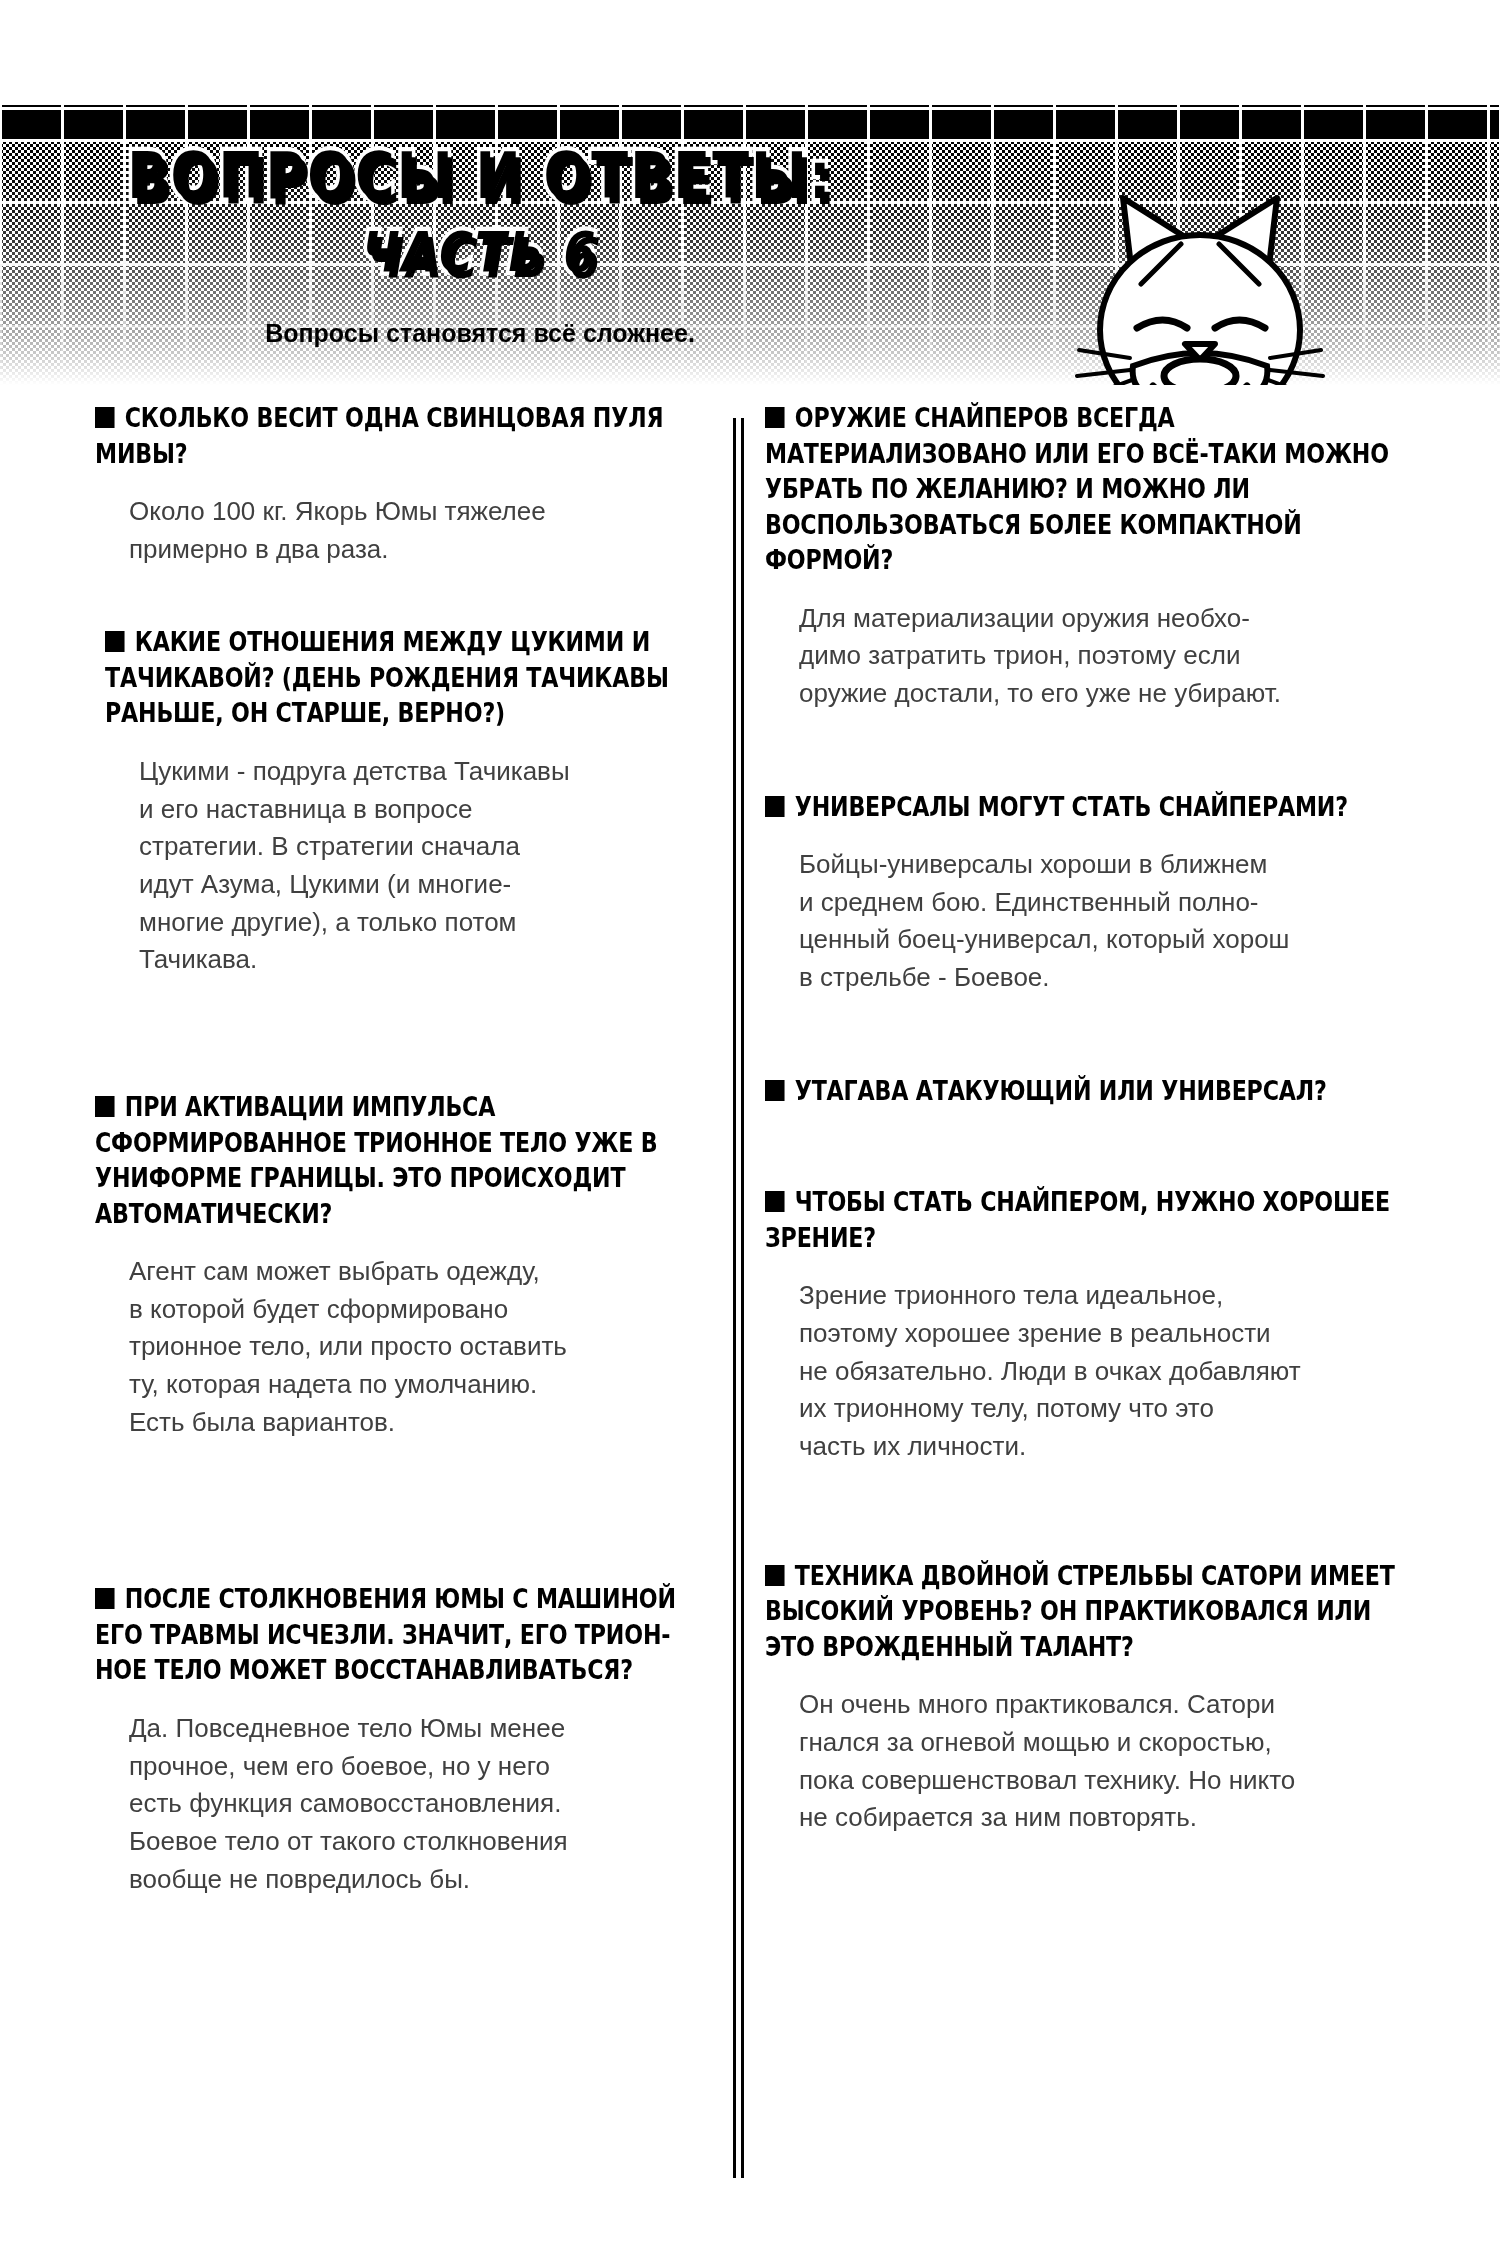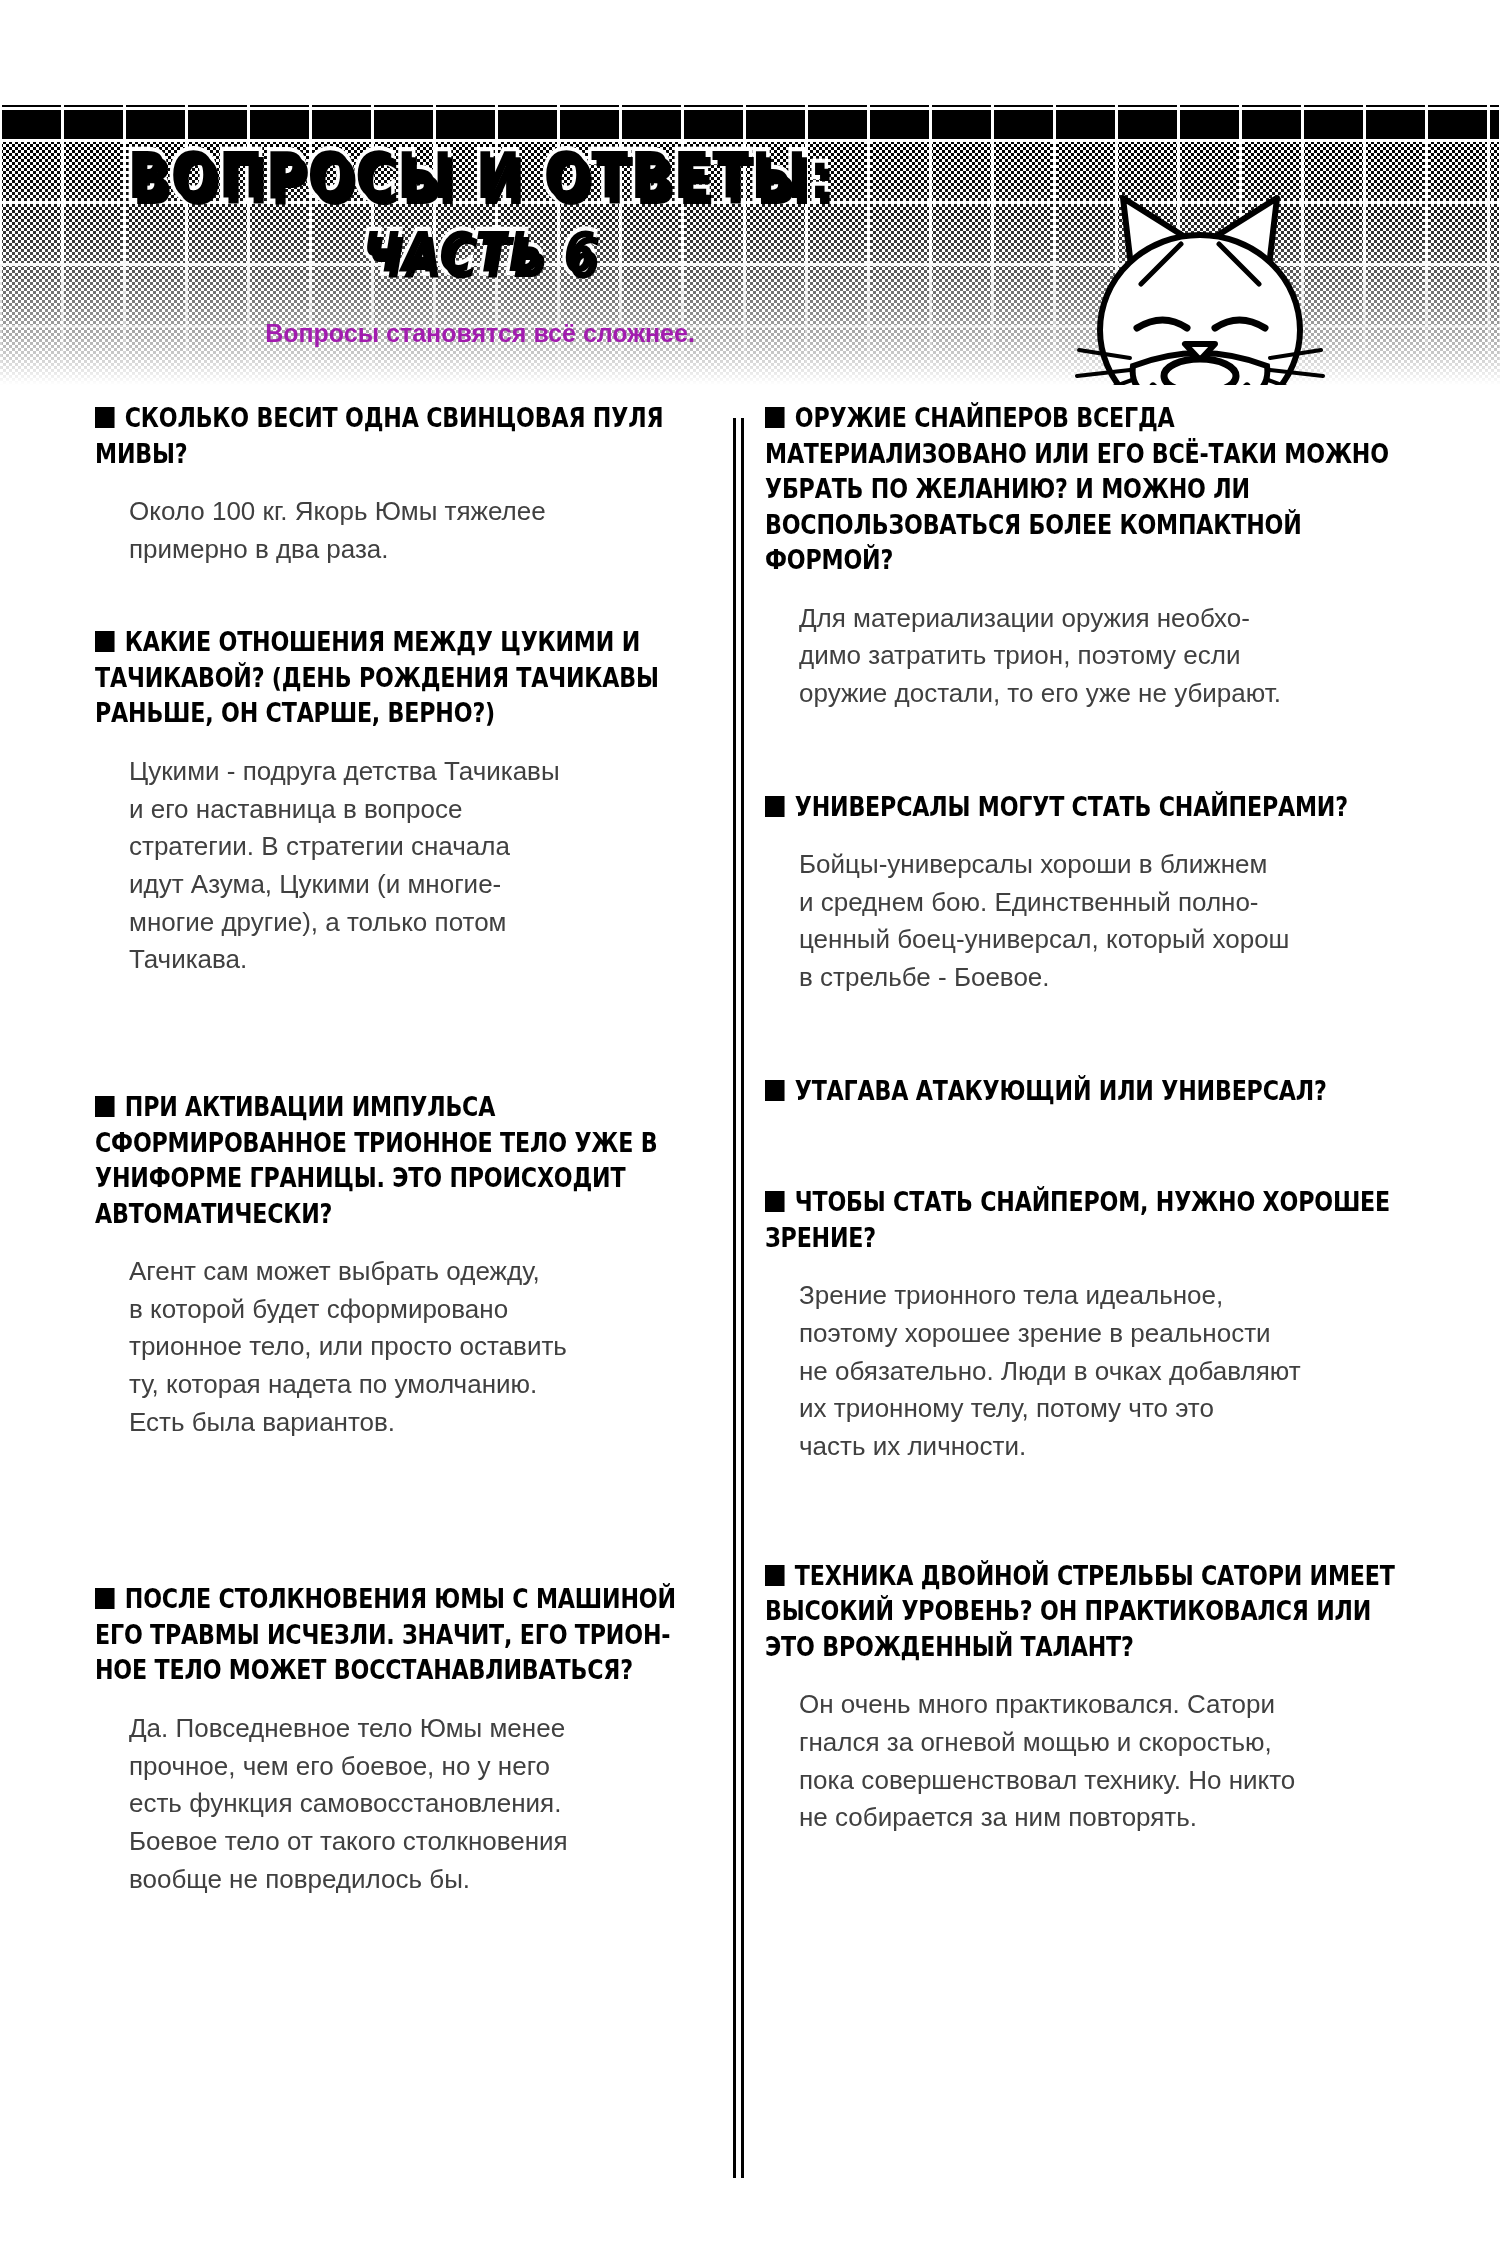--- a/index.html
+++ b/index.html
@@ -133,21 +133,21 @@
     font-style: italic;
     transform: scaleY(1.18);
     transform-origin: top center;
   }
   .title-caption {
     margin-top: 48px;
     font-family: "Liberation Sans", sans-serif;
     font-weight: bold;
     font-size: 25px;
     letter-spacing: 0px;
-    color: #a21caf;
+    color: #000000;
   }
 
   
   .mascot {
     position: absolute;
     left: 1075px;
     top: 75px;
     width: 250px;
     height: 300px;
     z-index: 6;
@@ -279,21 +279,21 @@
     <div class="divider"></div>
 
     <div class="col col-left">
 
       <div class="qa-block" style="margin-bottom:56px;">
         <div class="question"><span class="q-bullet"></span><span>СКОЛЬКО ВЕСИТ ОДНА СВИНЦОВАЯ ПУЛЯ МИВЫ?</span></div>
         <div class="answer">Около 100 кг. Якорь Юмы тяжелее
 примерно в два раза.</div>
       </div>
 
-      <div class="qa-block" style="margin-bottom:110px;">
+      <div class="qa-block" style="margin-bottom:110px;margin-left:10px;">
         <div class="question"><span class="q-bullet"></span><span>КАКИЕ ОТНОШЕНИЯ МЕЖДУ ЦУКИМИ И ТАЧИКАВОЙ? (ДЕНЬ РОЖДЕНИЯ ТАЧИКАВЫ РАНЬШЕ, ОН СТАРШЕ, ВЕРНО?)</span></div>
         <div class="answer">Цукими - подруга детства Тачикавы
 и его наставница в вопросе
 стратегии. В стратегии сначала
 идут Азума, Цукими (и многие-
 многие другие), а только потом
 Тачикава.</div>
       </div>
 
       <div class="qa-block" style="margin-bottom:140px;">

